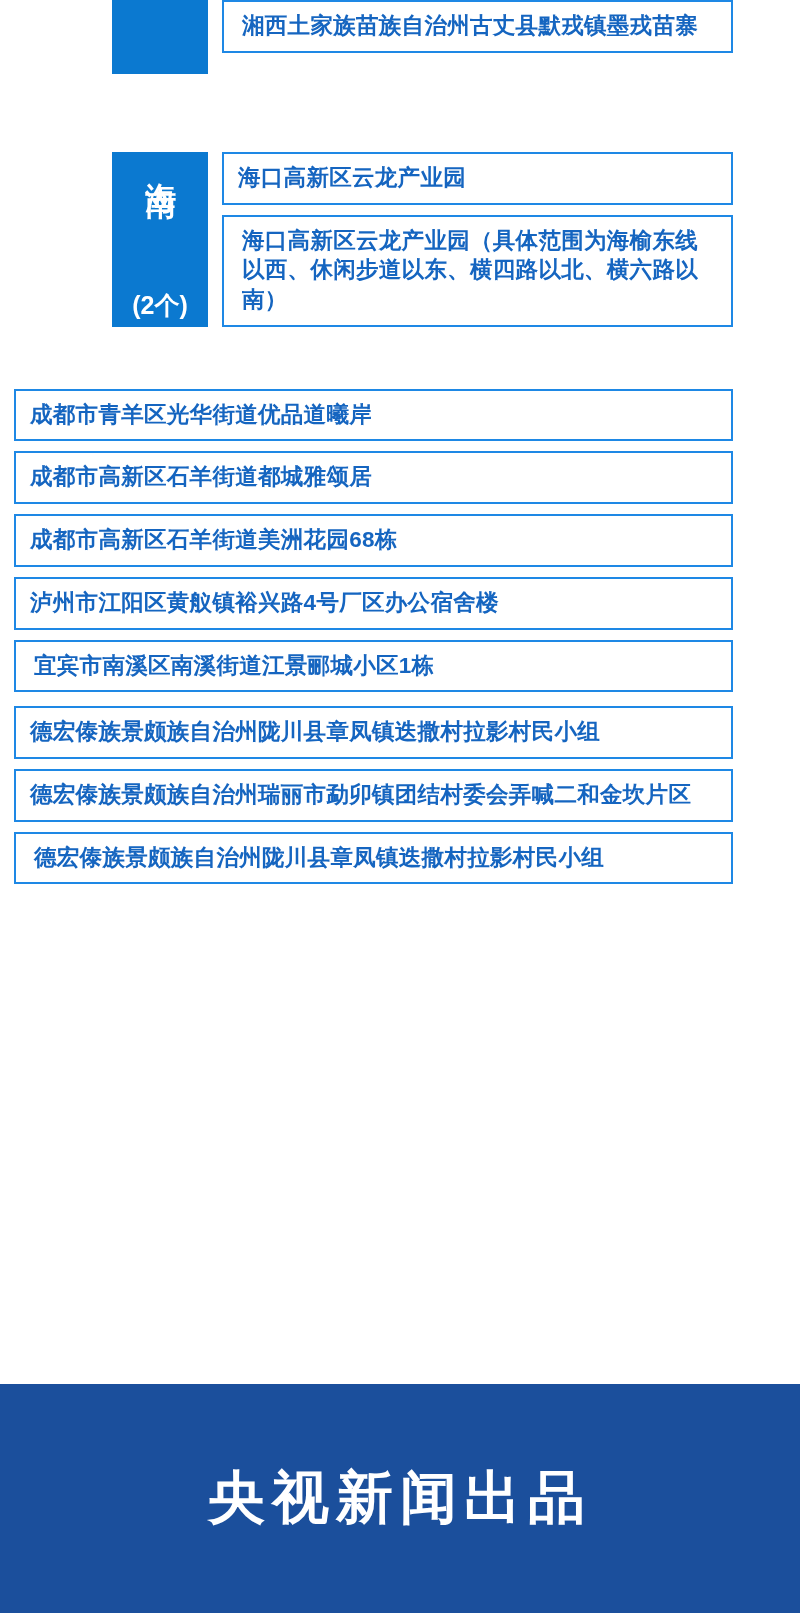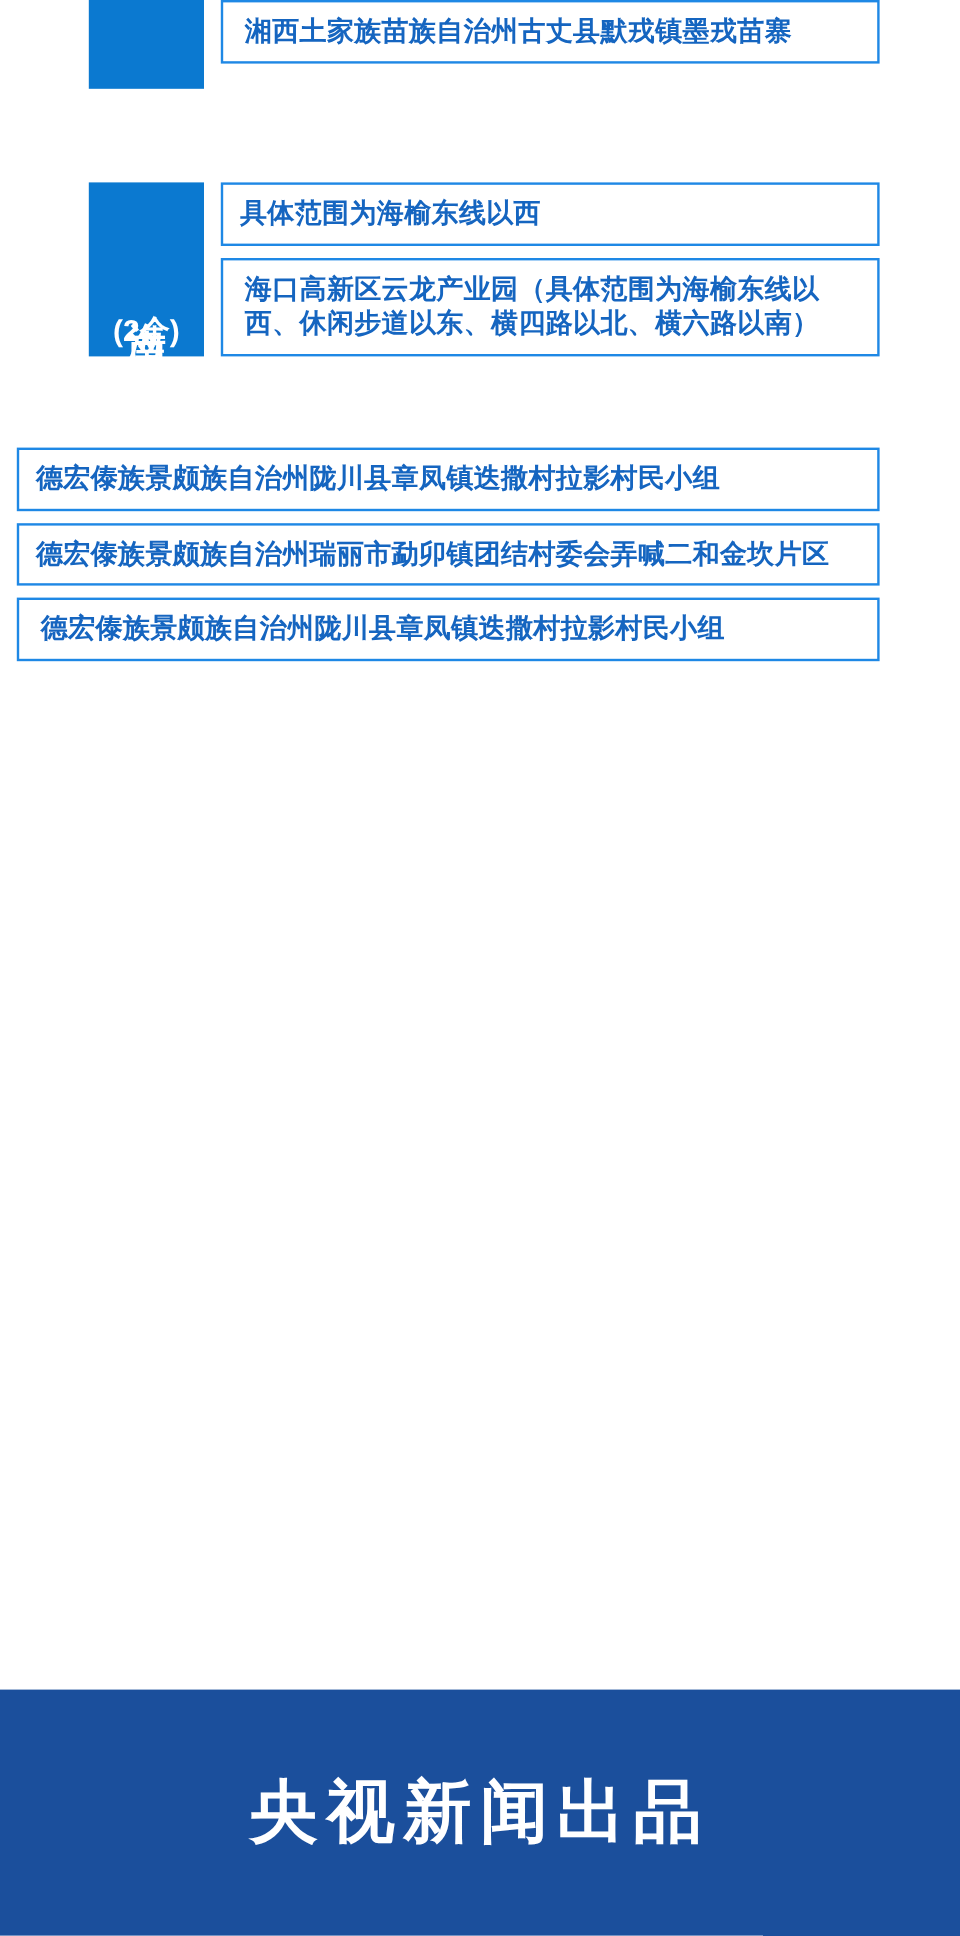--- a/index.html
+++ b/index.html
@@ -32,27 +32,27 @@
 
   .group {
     display: flex;
     align-items: stretch;
     margin-bottom: 0;
   }
 
   .group-label {
     width: 96px;
     min-width: 96px;
-    margin-left: 74px;
+    margin-left: 112px;
     background: #0b79d0;
     color: #ffffff;
     display: flex;
     flex-direction: column;
     align-items: center;
-    justify-content: flex-end;
+    justify-content: space-between;
     font-weight: bold;
     line-height: 1.18;
     letter-spacing: 2px;
     box-sizing: border-box;
     padding: 6px 0;
   }
 
   .group-label .gname {
     font-size: 31px;
     writing-mode: vertical-rl;
@@ -103,21 +103,21 @@
   .group-top .group-label {
     height: 74px;
   }
 
   
   .footer {
     position: absolute;
     left: 0;
     bottom: 0;
     width: 800px;
-    height: 205px;
+    height: 229px;
     background: #1b4f9c;
     display: flex;
     align-items: center;
     justify-content: center;
     text-align: right;
   }
   .footer-text {
     color: #ffffff;
     font-size: 57px;
     font-weight: bold;
@@ -142,28 +142,35 @@
     </div>
 
     <div class="gap-sm"></div>
 
     <div class="group">
       <div class="group-label">
         <span class="gname">海南</span>
         <span class="gcount">(2个)</span>
       </div>
       <div class="group-items">
-        <div class="item">具体范围为海榆东线以西</div>
+        <div class="item">海口高新区云龙产业园</div>
         <div class="item">海口高新区云龙产业园（具体范围为海榆东线以西、休闲步道以东、横四路以北、横六路以南）</div>
       </div>
     </div>
 
     <div class="gap-md"></div>
 
     <div class="group">
+      <div class="group-items">
+        <div class="item">成都市青羊区光华街道优品道曦岸</div>
+        <div class="item">成都市高新区石羊街道都城雅颂居</div>
+        <div class="item">成都市高新区石羊街道美洲花园68栋</div>
+        <div class="item">泸州市江阳区黄舣镇裕兴路4号厂区办公宿舍楼</div>
+        <div class="item">宜宾市南溪区南溪街道江景郦城小区1栋</div>
+      </div>
     </div>
 
     <div class="gap-xs"></div>
 
     <div class="group">
       <div class="group-items">
         <div class="item">德宏傣族景颇族自治州陇川县章凤镇迭撒村拉影村民小组</div>
         <div class="item">德宏傣族景颇族自治州瑞丽市勐卯镇团结村委会弄喊二和金坎片区</div>
         <div class="item">德宏傣族景颇族自治州陇川县章凤镇迭撒村拉影村民小组</div>
       </div>

